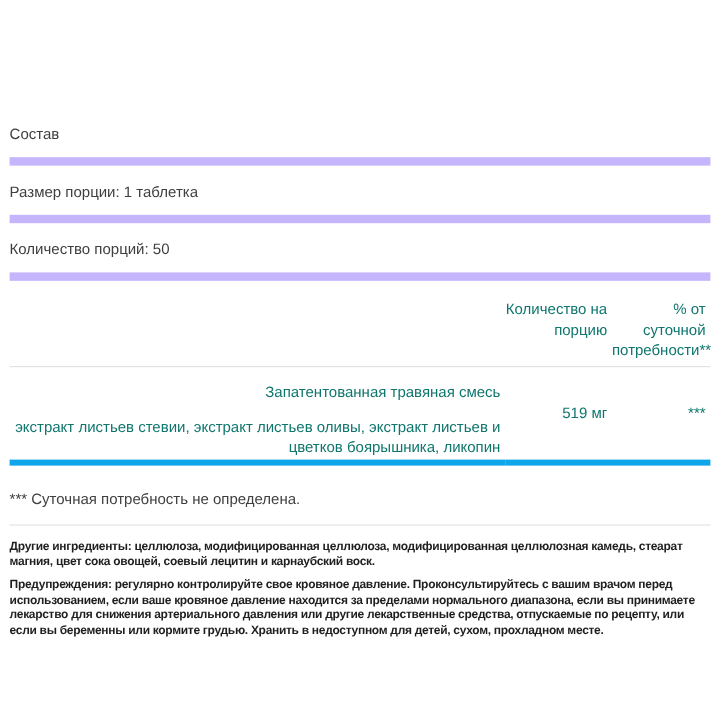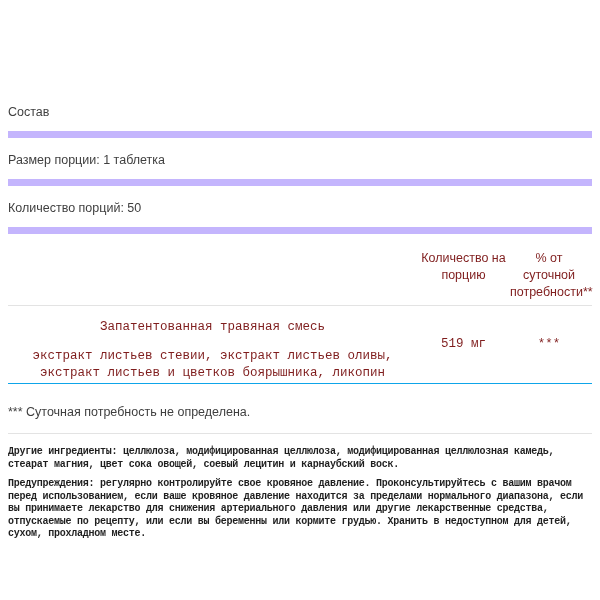--- a/index.html
+++ b/index.html
@@ -22,54 +22,53 @@
     border-bottom: 7px solid #c4b5fd;
   }
   table.facts-table {
     width: 100%;
     border-collapse: collapse;
     table-layout: fixed;
   }
   table.facts-table th,
   table.facts-table td {
     font-weight: normal;
-    text-align: center;
+    text-align: right;
     vertical-align: top;
     font-size: 12.5px;
     line-height: 17px;
-    color: #7f1d1d;
+    color: #0f766e;
     padding: 0;
   }
   table.facts-table thead th {
     padding: 16px 4px 4px 0;
     border-bottom: 1px solid #e3e3e3;
   }
   table.facts-table tbody td {
     padding: 13px 4px 1px 0;
-    border-bottom: 1px solid #0ea5e9;
-    font-family: Liberation Mono, monospace;
+    border-bottom: 5px solid #0ea5e9;
   }
   table.facts-table tbody td.val-cell {
     padding-top: 30px; 
   }
   .name-line { display: block; white-space: nowrap; }
   .name-line-wrap { display: block; margin-top: 12px; }
   .footnote-row {
     padding: 20px 0 12px 0;
     border-bottom: 1px solid #e3e3e3;
   }
   .details {
     margin: 12px 8px 0 8px;
     font-size: 10px;
     font-weight: bold;
     line-height: 12.5px;
     letter-spacing: -0.25px;
     color: #1f1f1f;
   }
-  .details p { margin: 0 0 7px 0; font-family: Liberation Mono, monospace; }
+  .details p { margin: 0 0 7px 0; }
 </style>
 </head>
 <body>
 
 <div class="facts">
 
   <div class="fact-row">Состав</div>
 
   <div class="fact-row">Размер порции: 1 таблетка</div>
 

